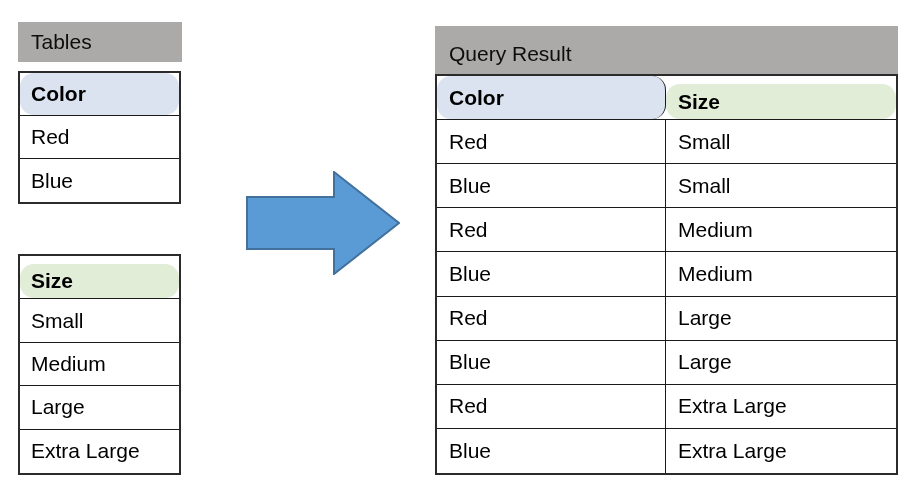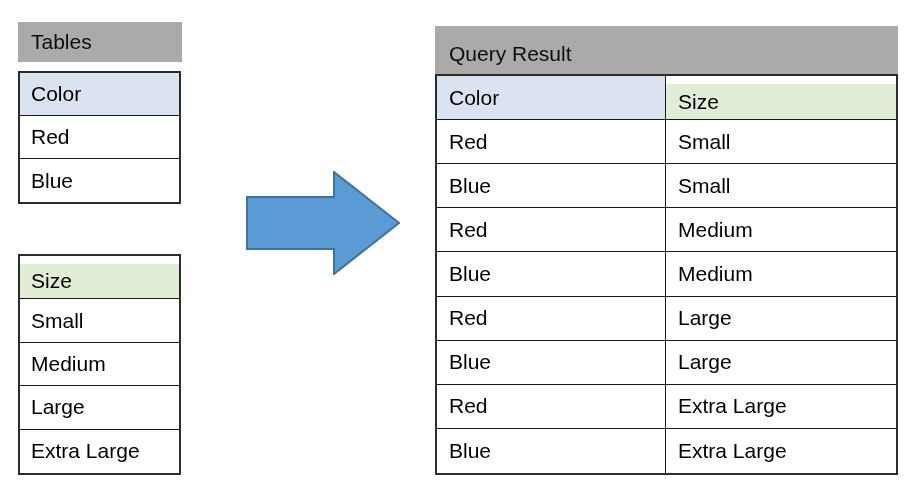--- a/index.html
+++ b/index.html
@@ -44,21 +44,21 @@
     border-bottom: none;
   }
   .grid-cell {
     box-sizing: border-box;
     display: flex;
     align-items: center;
     padding: 0 10px;
     overflow: hidden;
     white-space: nowrap;
   }
-  .head-cell { font-weight: 400; }
+  .head-cell { font-weight: 700; border-radius: 14px; }
   .fill-blue  { background: #DCE3F0; }
   .fill-green { background: #E2EDD8; margin-top: 8px; }
 
   
   #tables-title {
     left: 18px;  top: 22px;
     width: 164px; height: 40px;
     padding-left: 13px;
     font-size: 21px;
   }

